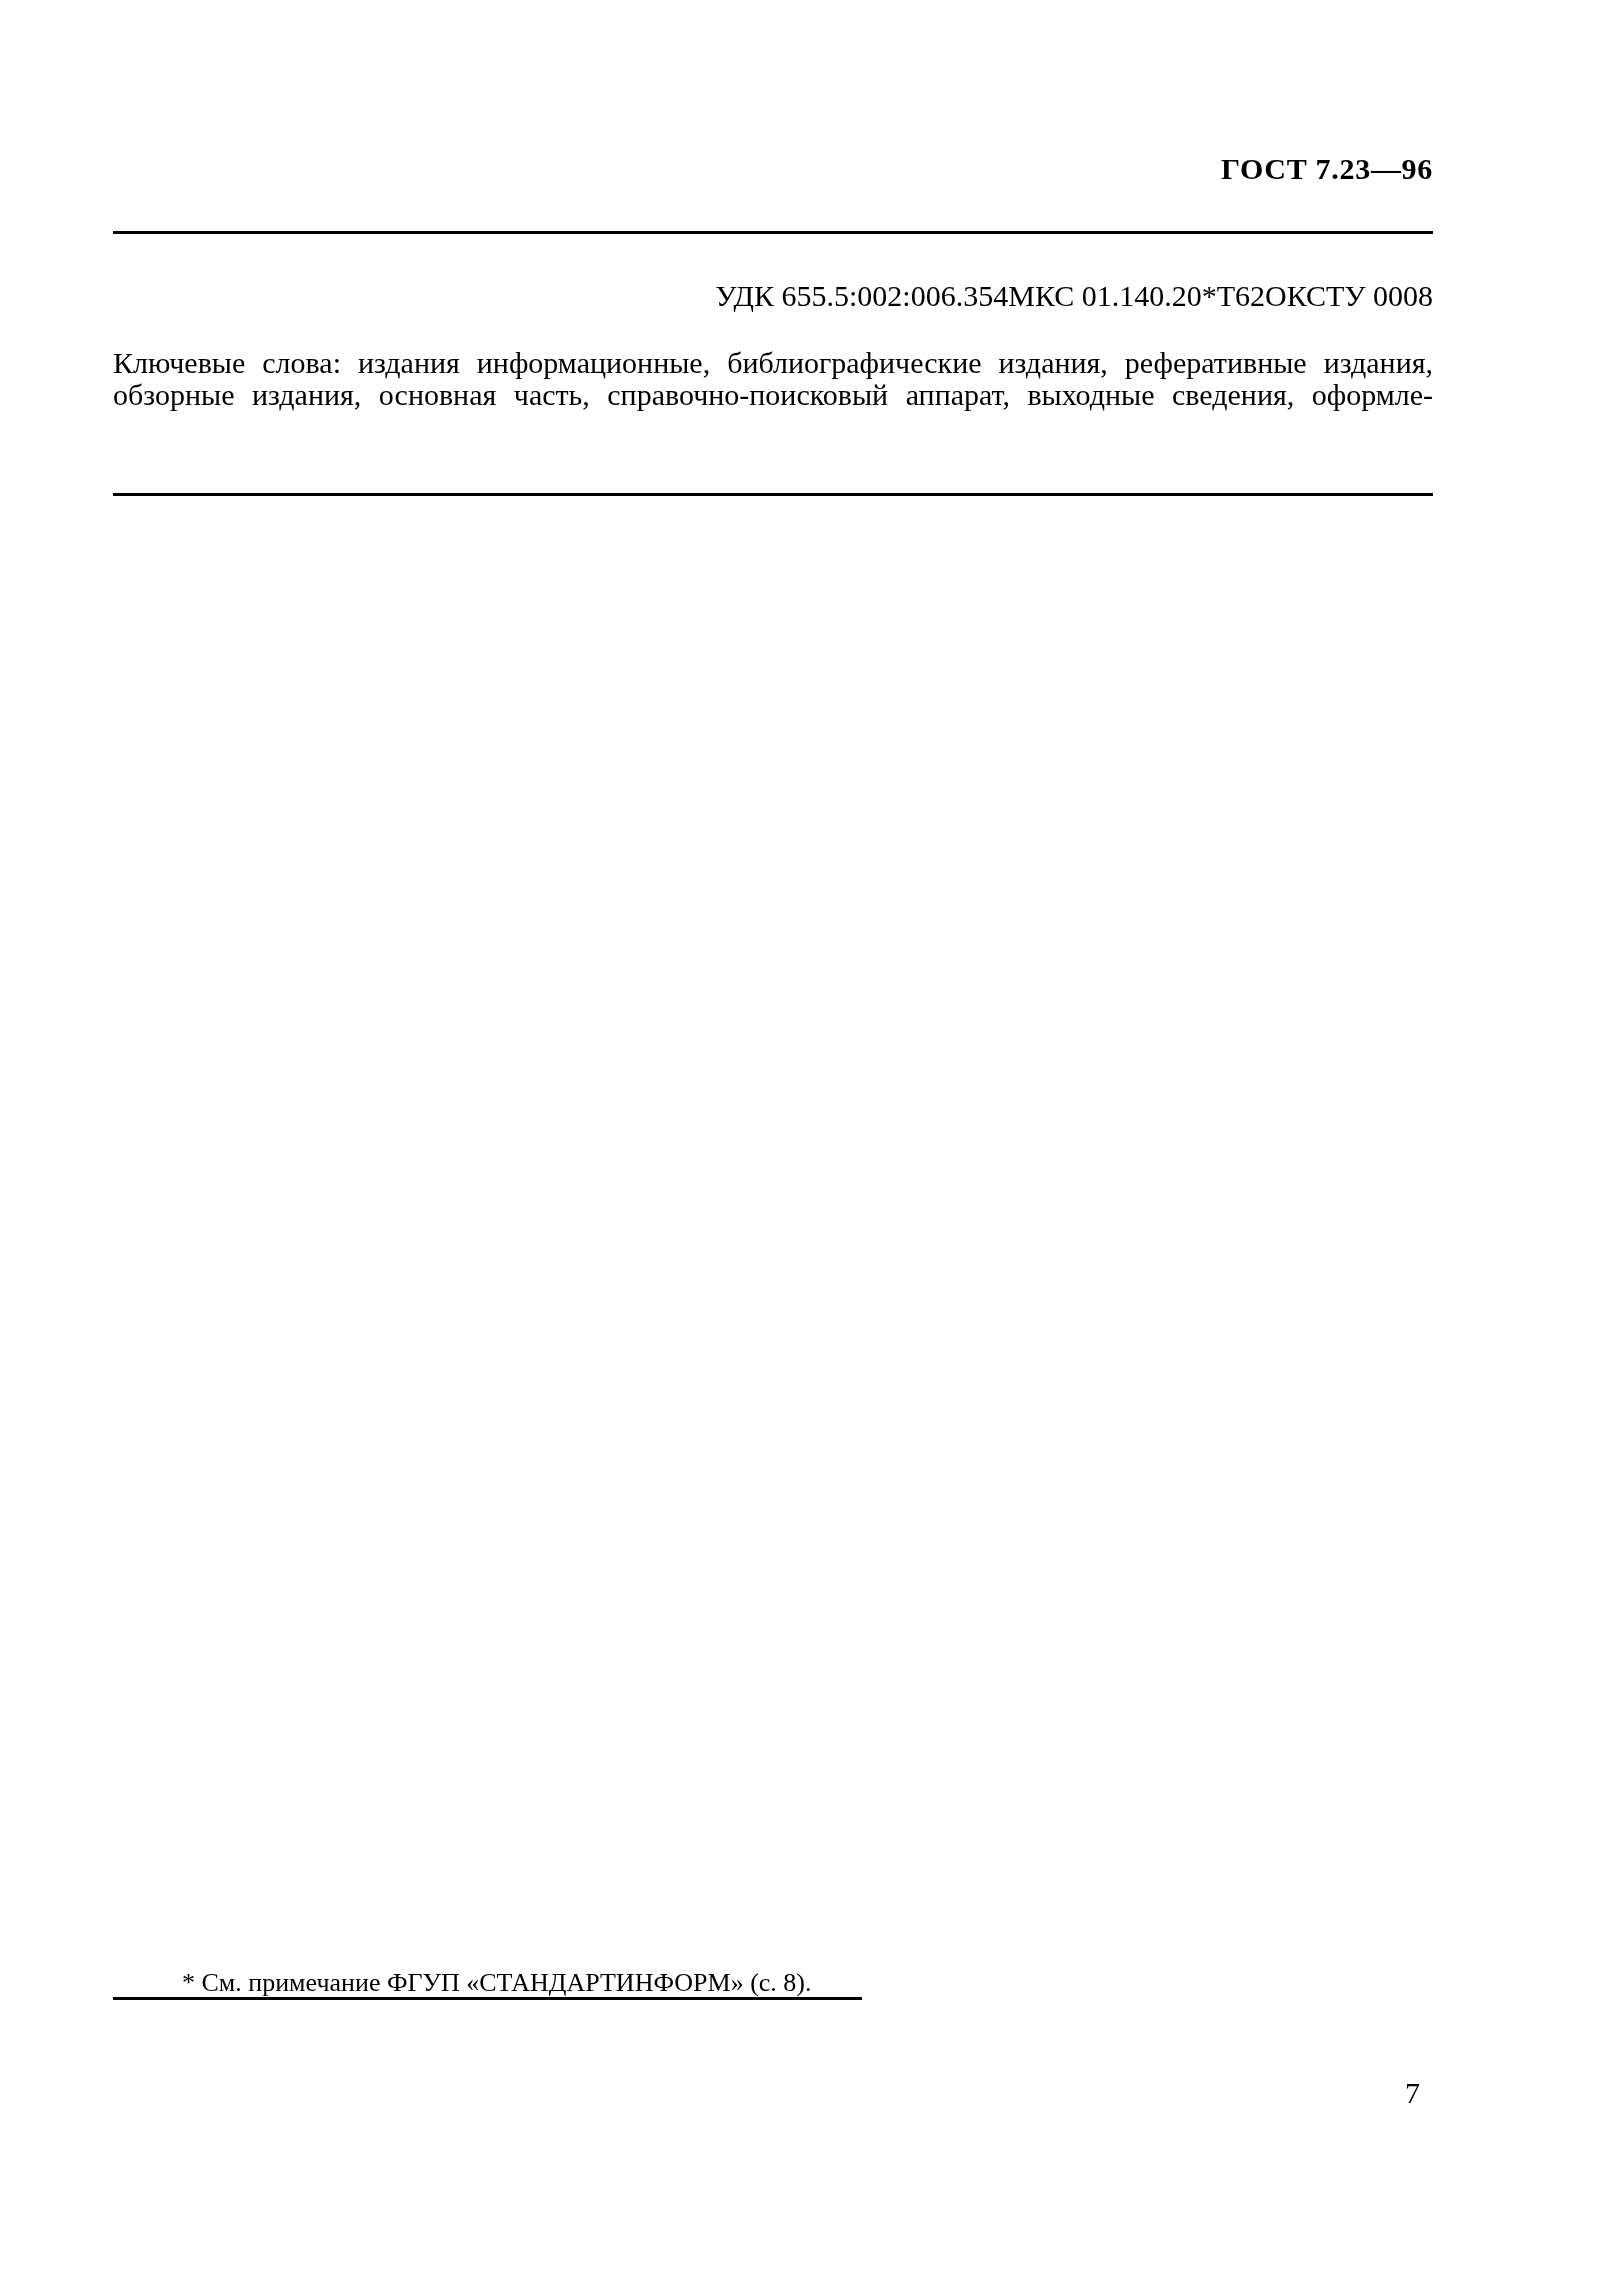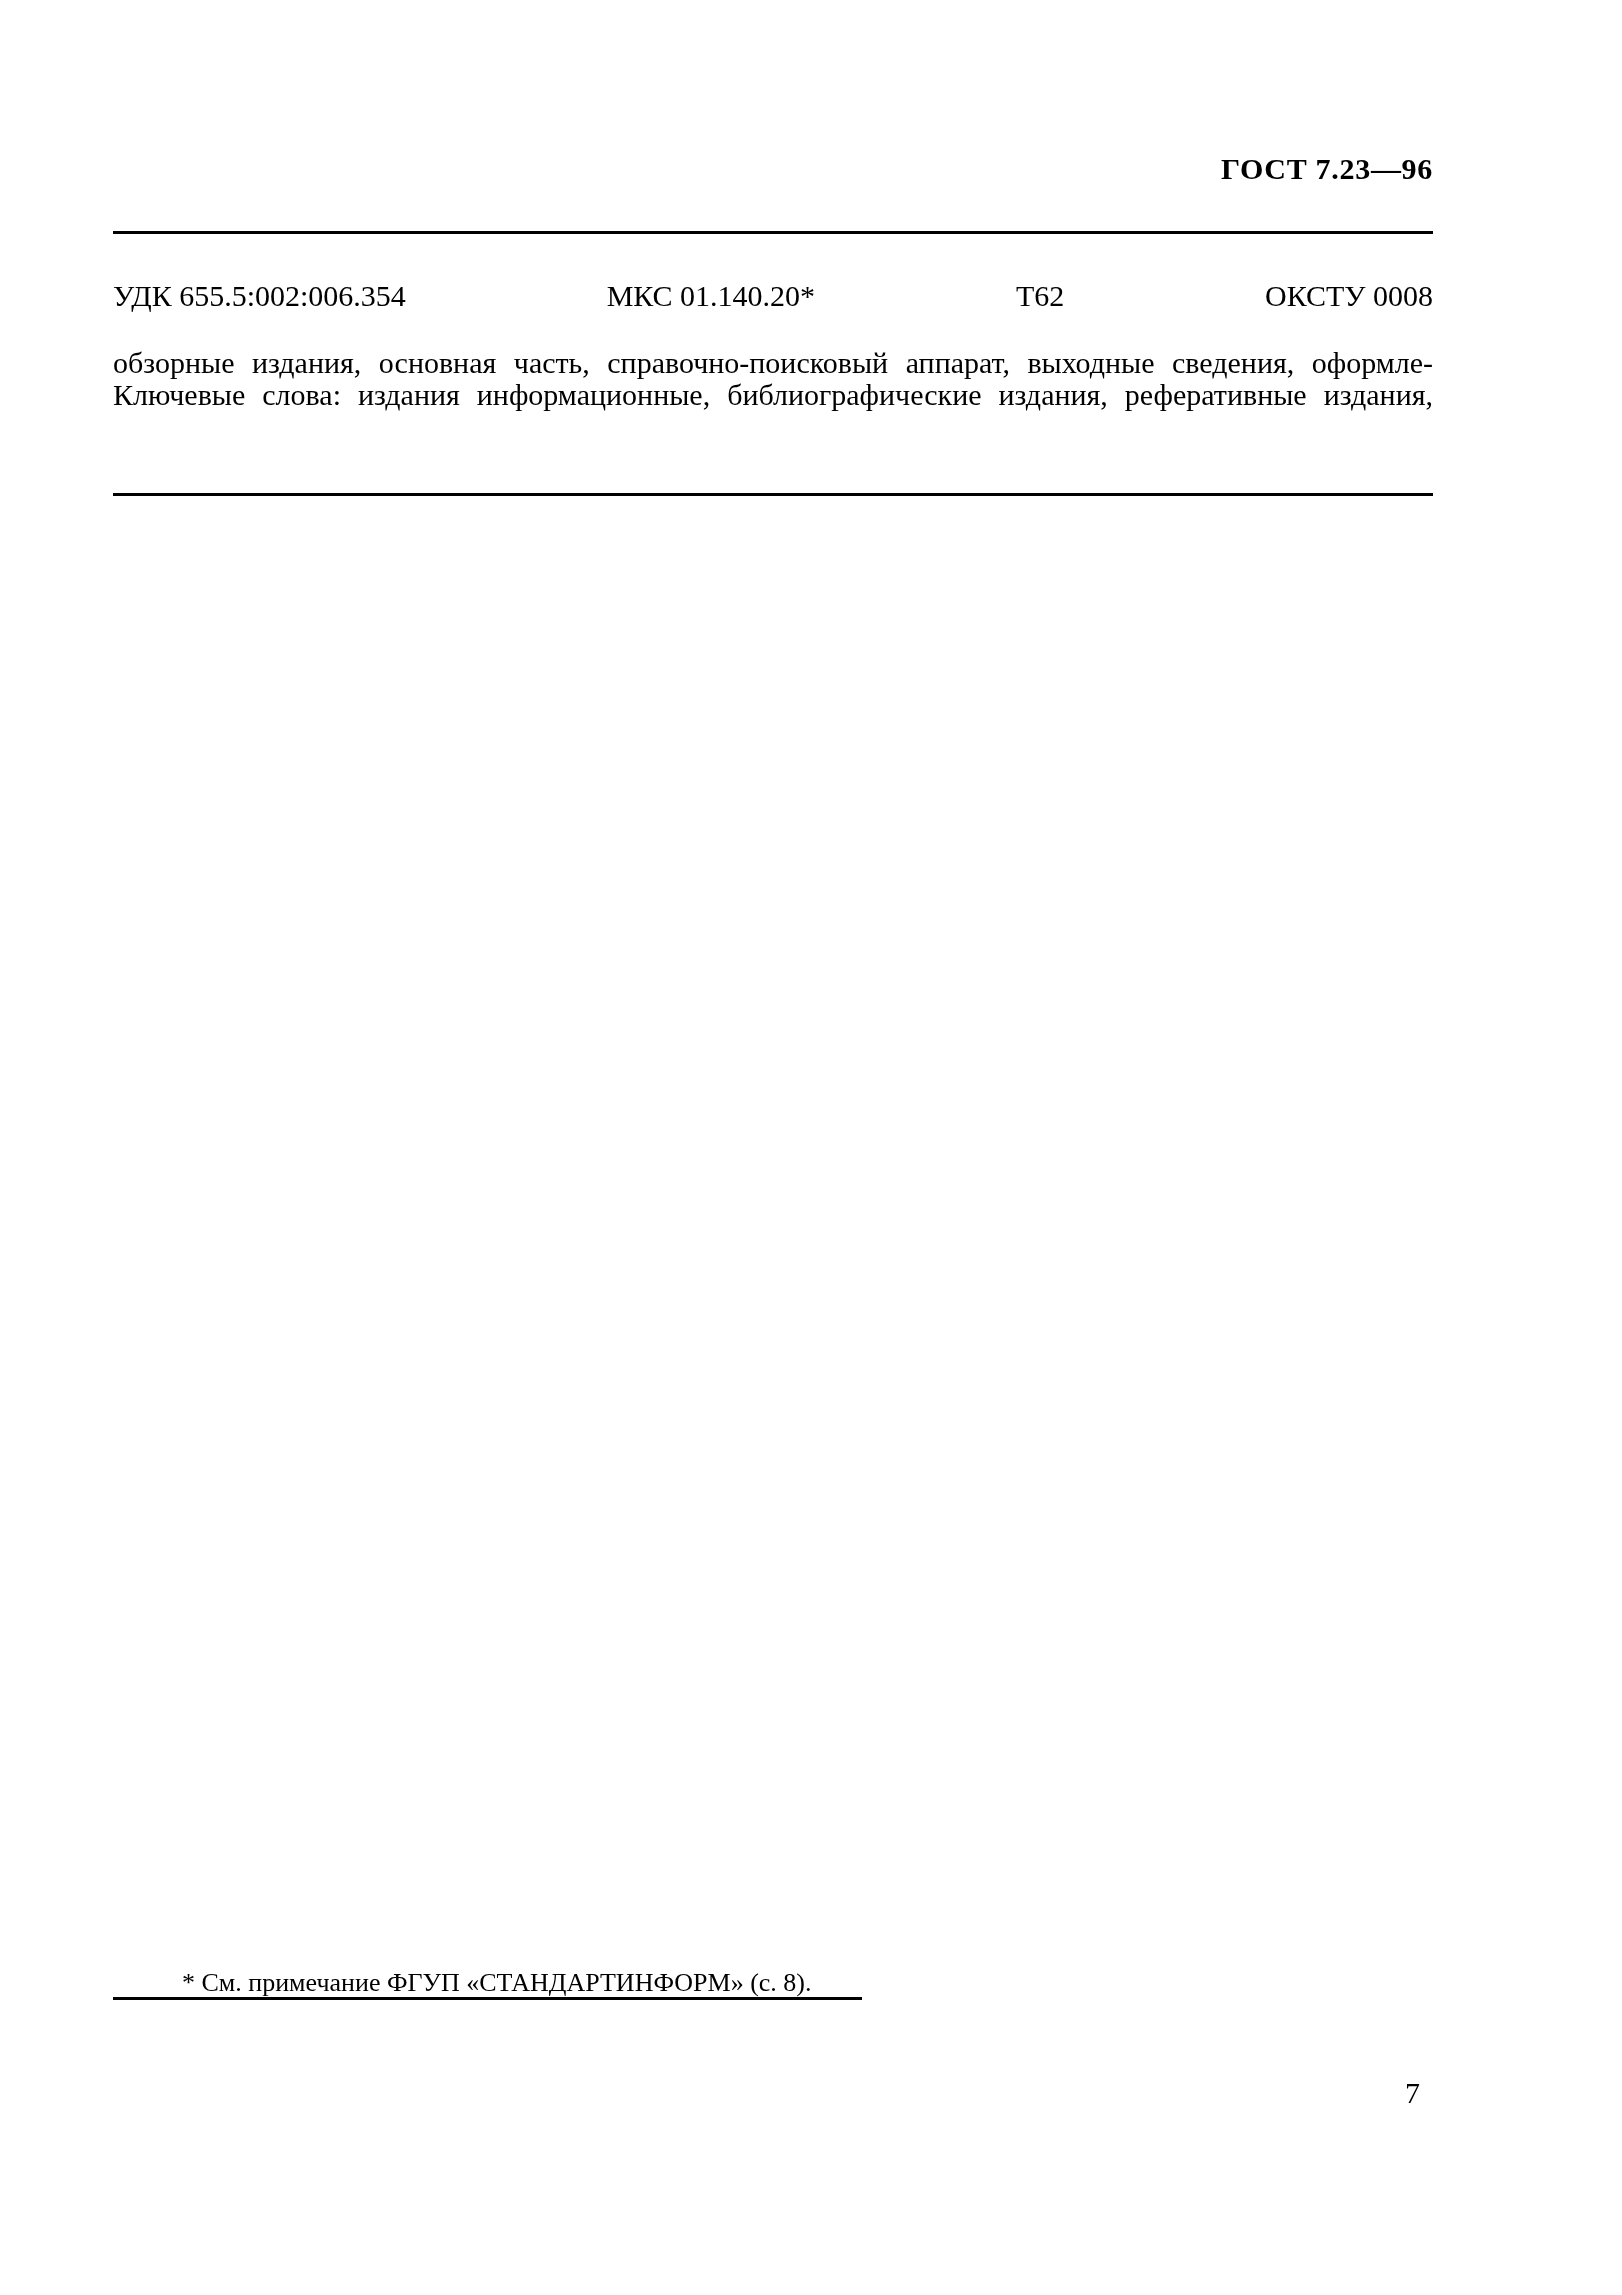--- a/index.html
+++ b/index.html
@@ -35,21 +35,21 @@
     top: 231px;
     left: 113px;
     width: 1320px;
   }
   .codes-row {
     position: absolute;
     top: 279px;
     left: 113px;
     width: 1320px;
     display: flex;
-    justify-content: space-between;
+    justify-content: flex-end;
     font-size: 30px;
     white-space: nowrap;
   }
   .keywords {
     position: absolute;
     top: 347px;
     left: 113px;
     width: 1320px;
     font-size: 30px;
     line-height: 32px;
@@ -93,22 +93,22 @@
   <div class="rule rule-top"></div>
 
   <div class="codes-row">
     <span>УДК 655.5:002:006.354</span>
     <span>МКС 01.140.20*</span>
     <span>Т62</span>
     <span>ОКСТУ 0008</span>
   </div>
 
   <div class="keywords">
+    <div class="kw-line just">Ключевые слова: издания информационные, библиографические издания, реферативные издания,</div>
     <div class="kw-line just">обзорные издания, основная часть, справочно-поисковый аппарат, выходные сведения, оформле-</div>
-    <div class="kw-line just">Ключевые слова: издания информационные, библиографические издания, реферативные издания,</div>
   </div>
 
   <div class="rule rule-mid"></div>
 
   <div class="rule rule-footnote"></div>
 
   <div class="footnote">* См. примечание ФГУП «СТАНДАРТИНФОРМ» (с. 8).</div>
 
   <div class="page-number">7</div>
 

